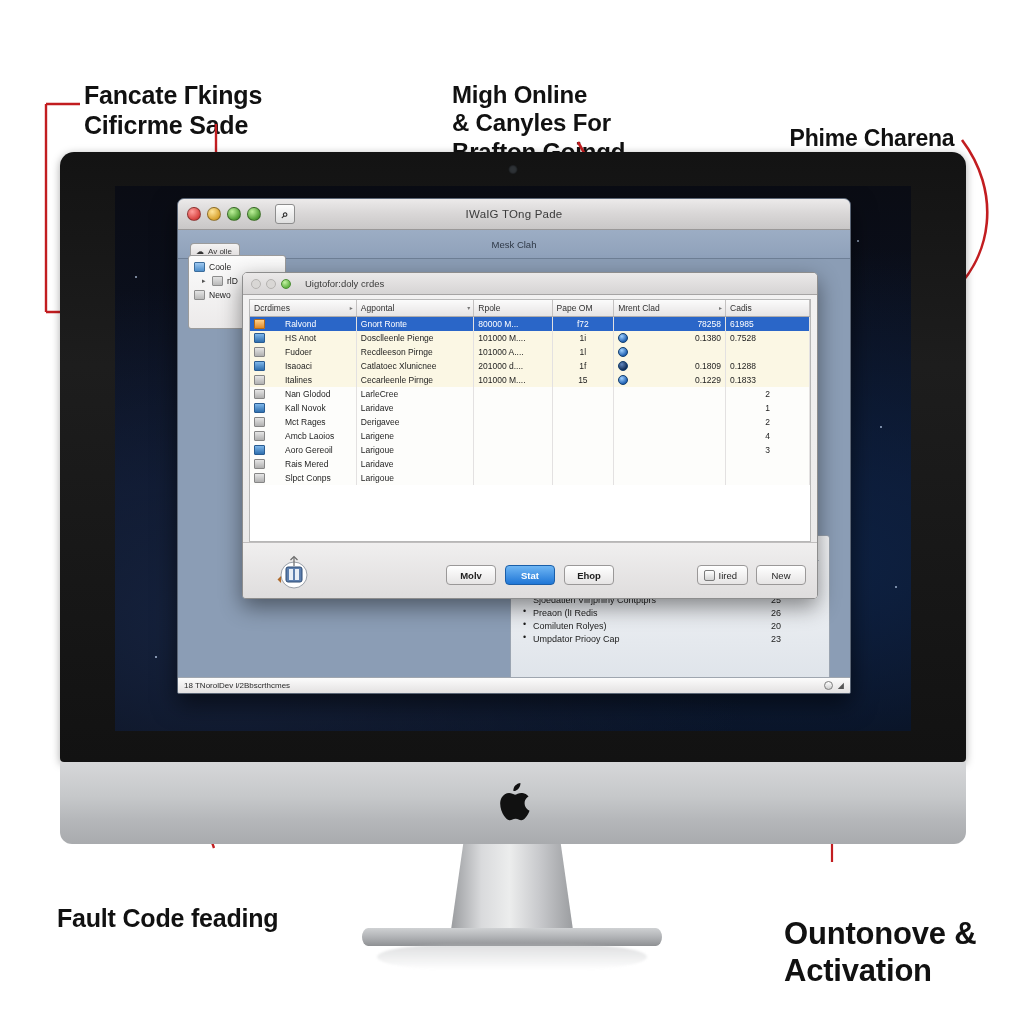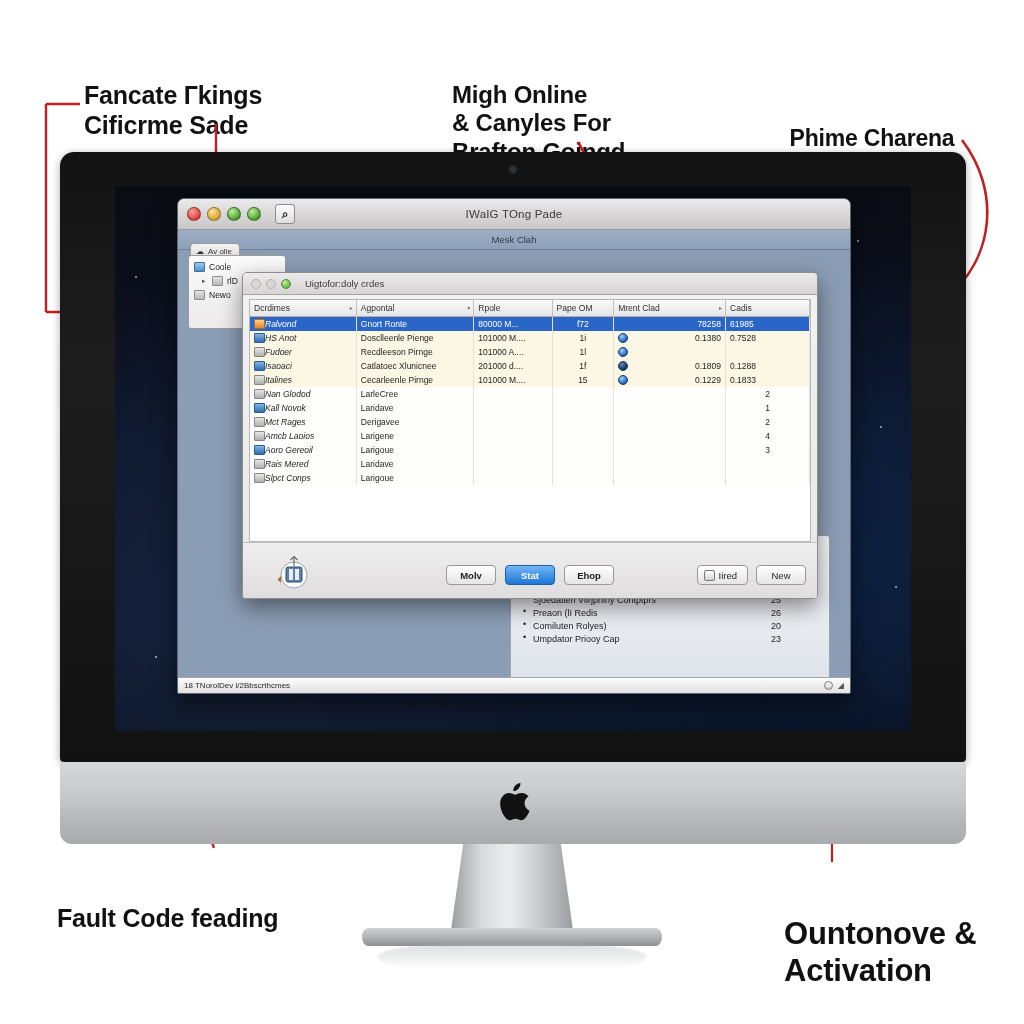--- a/index.html
+++ b/index.html
@@ -112,21 +112,21 @@
     background: linear-gradient(180deg,#fdfdfd,#dedede);
     border: 1px solid #8d8d8d; border-radius: 3px;
     display: flex; align-items: center; justify-content: center;
     font-size: 12px; color: #2a2a2a; font-weight: bold;
   }
   #app-title {
     position: absolute; left: 0; right: 0; text-align: center;
     font-size: 11.5px; color: #3b3b3b; letter-spacing: .2px;
   }
   #app-subtitle-bar {
-    height: 20px; background: linear-gradient(180deg,#9cadc4,#8fa1ba);
+    height: 29px; background: linear-gradient(180deg,#9cadc4,#8fa1ba);
     border-bottom: 1px solid #6e7f96;
     display: flex; align-items: center; justify-content: center;
   }
   #app-subtitle { font-size: 9.5px; color: #2f3947; }
 
   
   #sidebar-panel {
     position: absolute; left: 10px; top: 56px;
     width: 98px; height: 74px;
     background: linear-gradient(180deg,#fbfbfb,#eceaea);
@@ -182,21 +182,21 @@
   }
   table.grid th .sorter { position: absolute; right: 3px; top: 4px; font-size: 6px; color: #777; }
   table.grid td {
     font-size: 8.5px; color: #1d1d1d;
     border-right: 1px solid #e3e1e1;
     padding: 1px 4px; height: 14px; white-space: nowrap; overflow: hidden;
   }
   tr.row-sel td { background: #2a66c8; color: #fff; }
   tr.row-alt td { background: #fbf7e4; }
   tr.row-plain td { background: #fdfdfb; }
-  .cell-flex { display: flex; align-items: center; gap: 0; font-style: italic; }
+  .cell-flex { display: flex; align-items: center; gap: 20px; }
   .row-ico { width: 11px; height: 10px; flex: 0 0 auto; border: 1px solid #6a6a6a; border-radius: 1px;
              background: linear-gradient(180deg,#dfe9f5,#9fb6d0); }
   .row-ico.blue { background: linear-gradient(180deg,#7fb7ea,#2f6fae); border-color:#2a5c91; }
   .row-ico.orange { background: linear-gradient(180deg,#ffd08a,#e08a2a); border-color:#b56a18; }
   .row-ico.gray { background: linear-gradient(180deg,#e6e6e6,#b0b0b0); border-color:#868686; }
   .num { text-align: right; }
   .ctr { text-align: center; }
   .orb {
     display: inline-block; width: 10px; height: 10px; border-radius: 50%;
     background: radial-gradient(circle at 35% 30%, #9fd0ff, #1e5fb0 72%);

